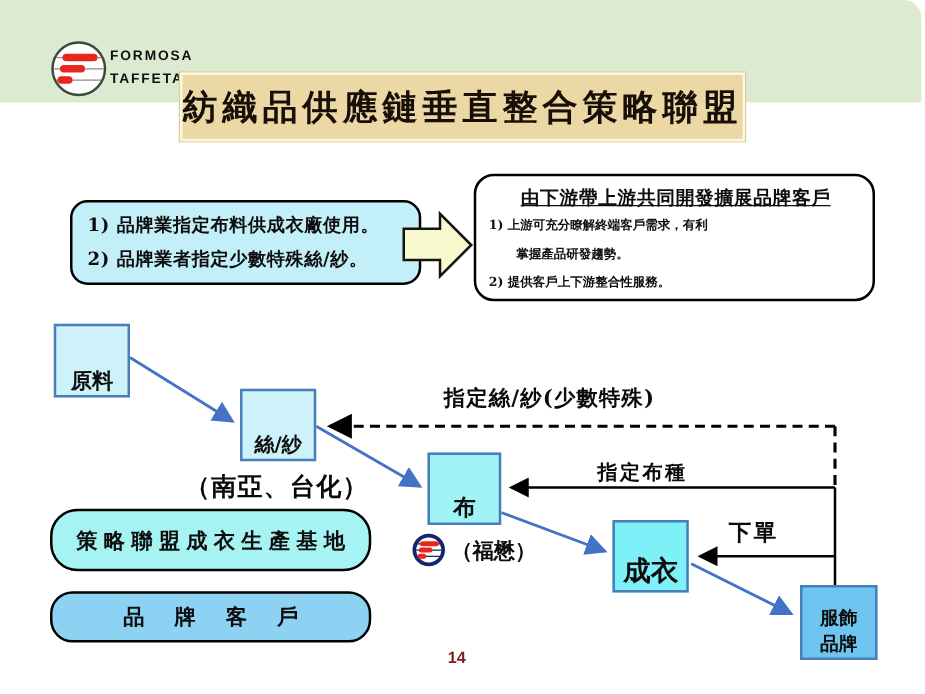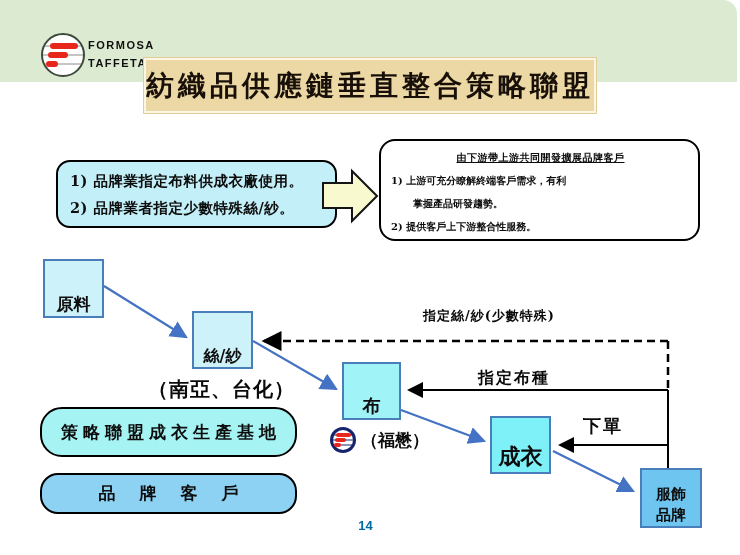--- a/index.html
+++ b/index.html
@@ -36,60 +36,60 @@
     background:#c3eff8;border:2px solid #000;border-radius:14px;
     display:flex;flex-direction:column;justify-content:center;padding:2px 0 2px 12px;margin-left:20px;
   }
   .left-box .ln{font-size:14.5px;font-weight:bold;line-height:27px;white-space:nowrap;letter-spacing:0.5px;}
   .right-box{
     position:absolute;left:379px;top:139px;width:321px;height:102px;box-sizing:border-box;
     background:#ffffff;border:2px solid #000;border-radius:16px;
     padding:6px 8px 4px 10px;
   }
   .right-box .head{
-    text-align:center;font-size:10px;font-weight:bold;text-decoration:underline;
+    text-align:center;font-size:15px;font-weight:bold;text-decoration:underline;
     letter-spacing:0.5px;line-height:22px;white-space:nowrap;
   }
   .right-box .ln{font-size:10px;font-weight:bold;line-height:23px;white-space:nowrap;}
   .right-box .ln.indent{padding-left:22px;}
   
   .node{
     position:absolute;box-sizing:border-box;border:2px solid #4a7ebb;
     display:flex;align-items:center;justify-content:flex-end;flex-direction:column;
     font-weight:bold;
   }
   .node-raw{left:43px;top:259px;width:61px;height:59px;background:#cdf2fa;font-size:17px;}
   .node-yarn{left:192px;top:311px;width:61px;height:58px;background:#cdf2fa;font-size:16px;}
   .node-fabric{left:342px;top:362px;width:59px;height:58px;background:#a0f3f7;font-size:18px;}
   .node-garment{left:490px;top:416px;width:61px;height:58px;background:#7df0f8;font-size:22px;}
   .node-brand{left:640px;top:468px;width:62px;height:60px;background:#6ec6f0;font-size:15px;line-height:21px;}
   
   .dlabel{position:absolute;font-weight:bold;white-space:nowrap;color:#0a0a0a;}
-  .lbl-yarnspec{left:355px;top:307px;width:200px;text-align:right;font-size:13px;letter-spacing:1px;}
+  .lbl-yarnspec{left:355px;top:307px;width:200px;text-align:left;font-size:17px;letter-spacing:1px;}
   .lbl-fabricspec{left:478px;top:368px;width:94px;font-size:16px;letter-spacing:2px;}
   .lbl-order{left:572px;top:414px;width:62px;text-align:center;font-size:18px;letter-spacing:2px;}
   .lbl-nanya{left:148px;top:376px;width:145px;text-align:center;font-size:20px;letter-spacing:1px;}
   .fumao{position:absolute;left:329px;top:424px;height:32px;display:flex;align-items:center;}
   .fumao .txt{font-size:17px;font-weight:bold;margin-left:4px;white-space:nowrap;}
   
   .alliance-box{
     position:absolute;left:40px;top:407px;width:257px;height:50px;box-sizing:border-box;
     background:#a6f3f3;border:2px solid #000;border-radius:22px;
     display:flex;align-items:center;justify-content:center;
   }
   .alliance-box span{font-size:17px;font-weight:bold;letter-spacing:5px;padding-left:5px;white-space:nowrap;}
   .brandcust-box{
     position:absolute;left:40px;top:473px;width:257px;height:41px;box-sizing:border-box;
     background:#8dd2f3;border:2px solid #000;border-radius:18px;
     display:flex;align-items:center;justify-content:center;
   }
   .brandcust-box span{font-size:17px;font-weight:bold;letter-spacing:24px;padding-left:24px;white-space:nowrap;}
   .page-number{
     position:absolute;left:0;top:518px;width:731px;text-align:center;
-    font-family:"Liberation Sans",sans-serif;font-size:13px;font-weight:bold;color:#0369a1;
+    font-family:"Liberation Sans",sans-serif;font-size:13px;font-weight:bold;color:#7f1d1d;
   }
   
   .connectors{position:absolute;left:0;top:0;width:740px;height:555px;pointer-events:none;}
 </style>
 </head>
 <body>
 
 <div class="slide">
 
   <div class="green-band">

